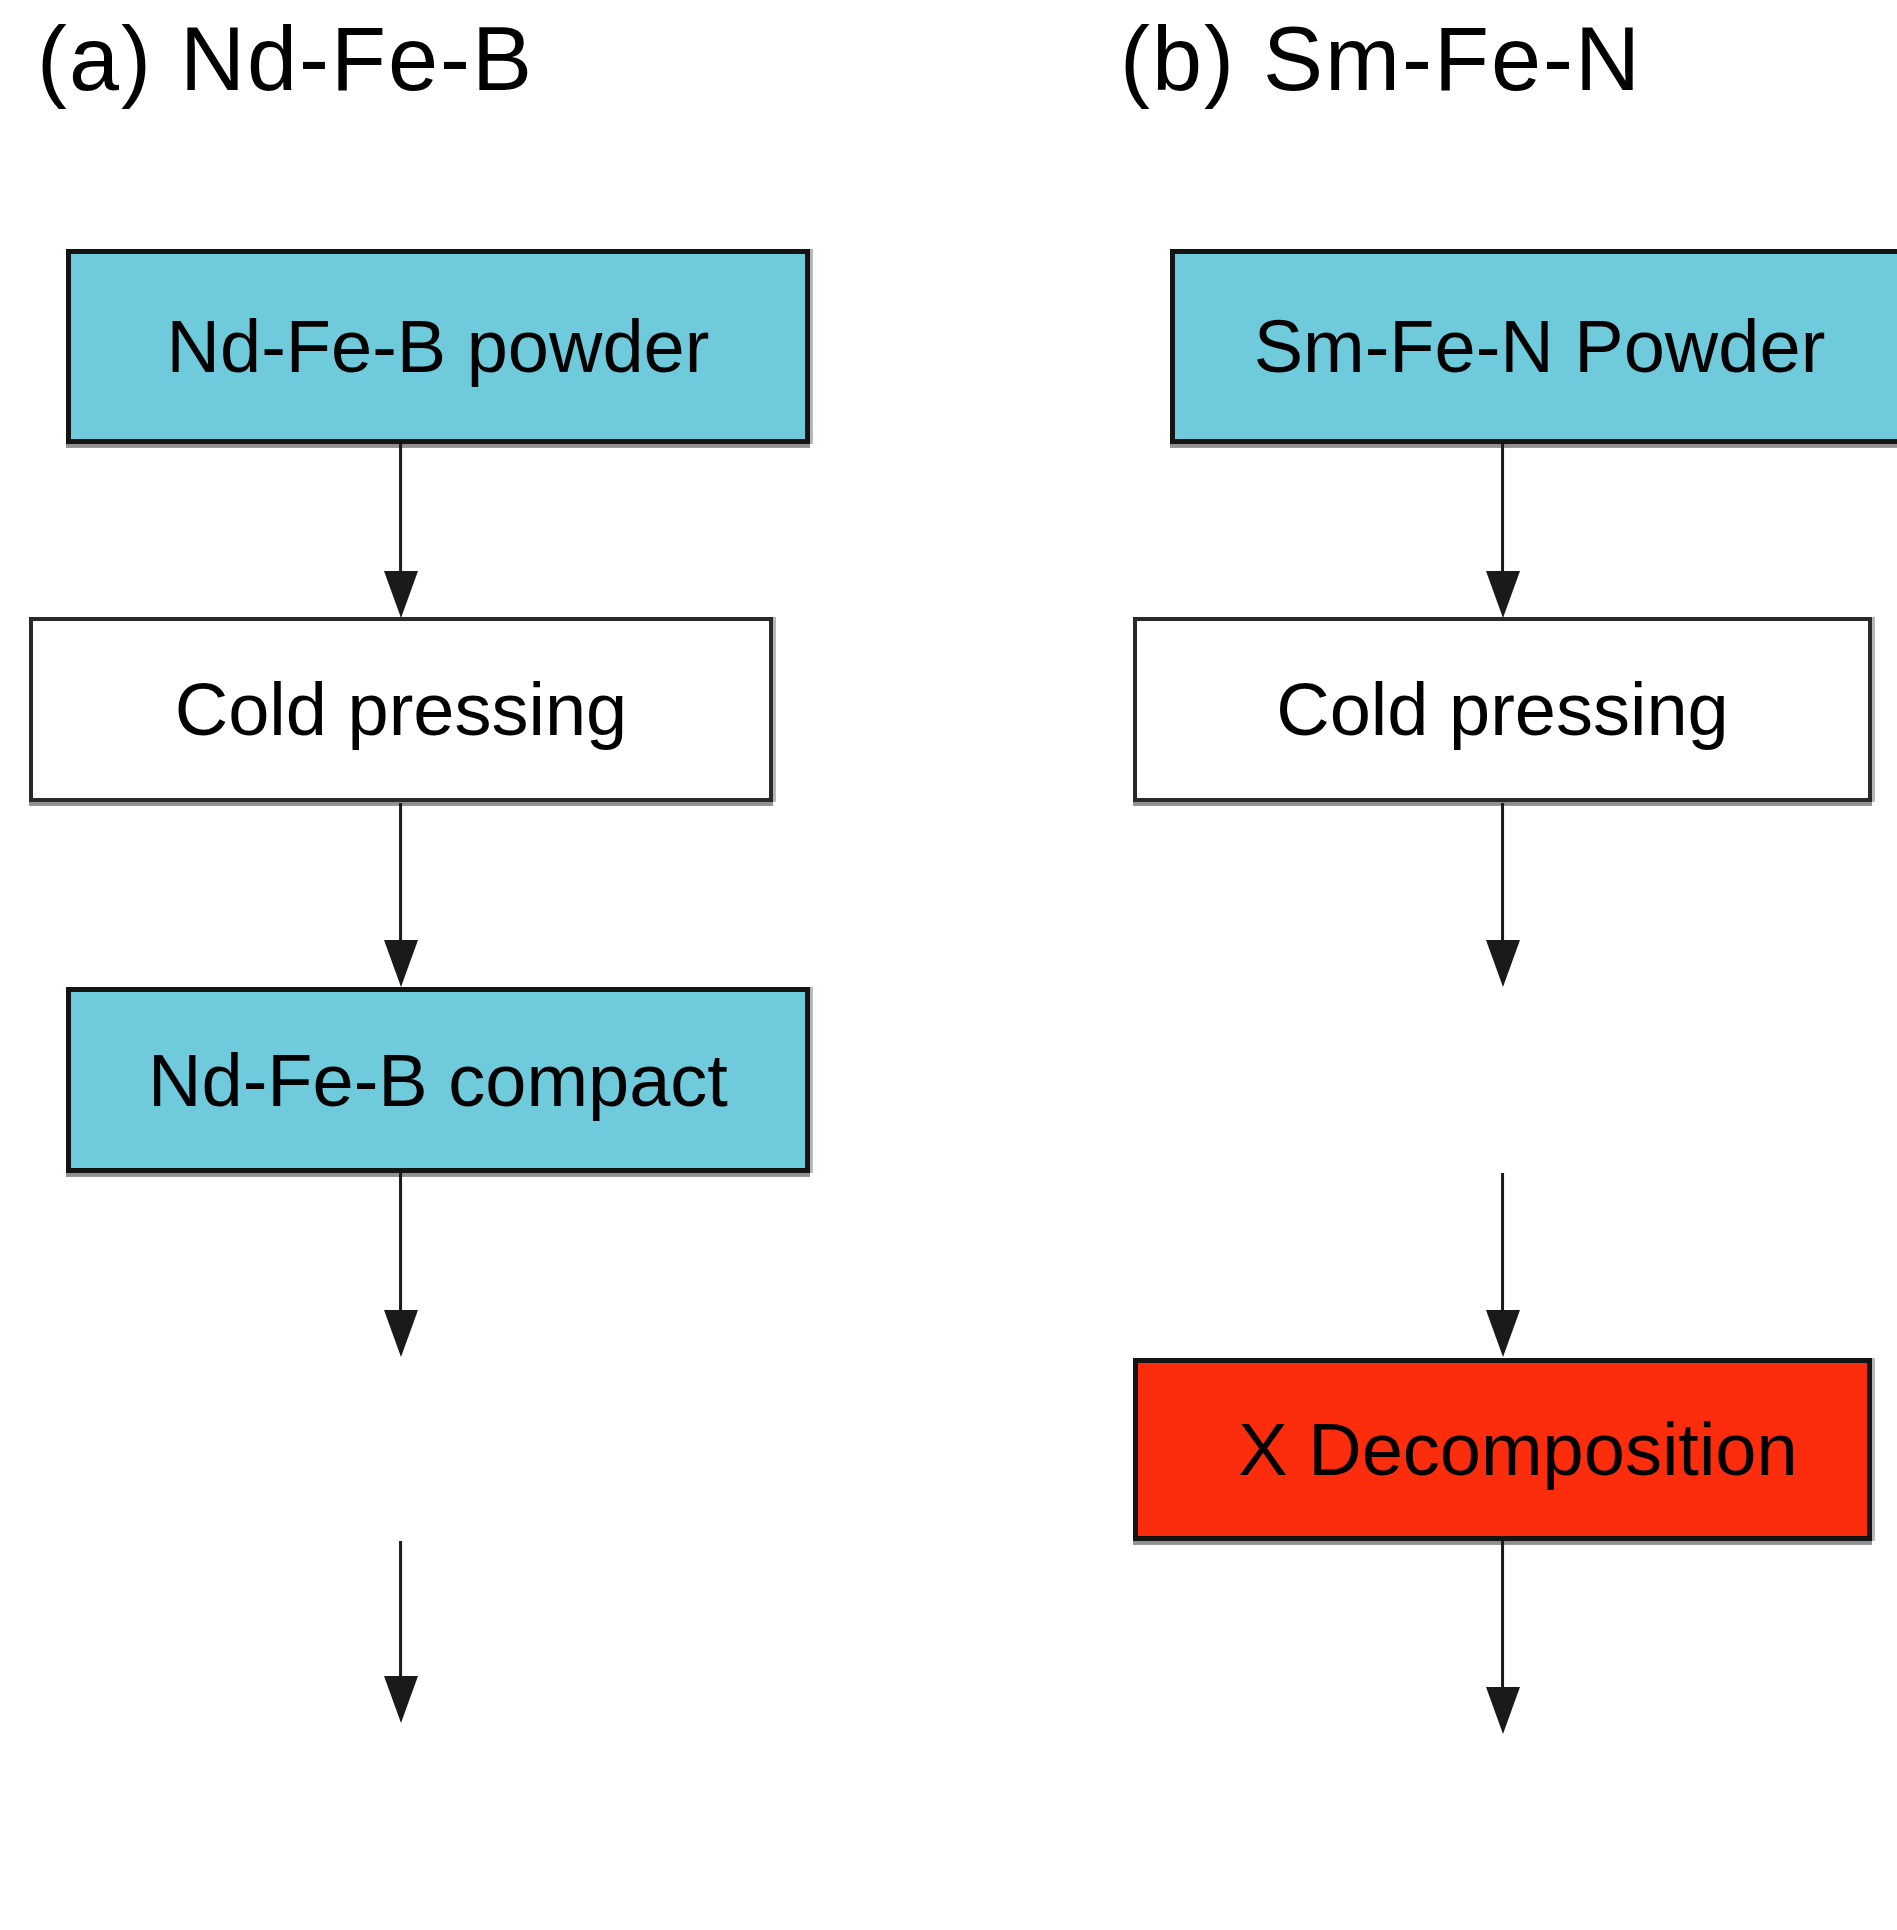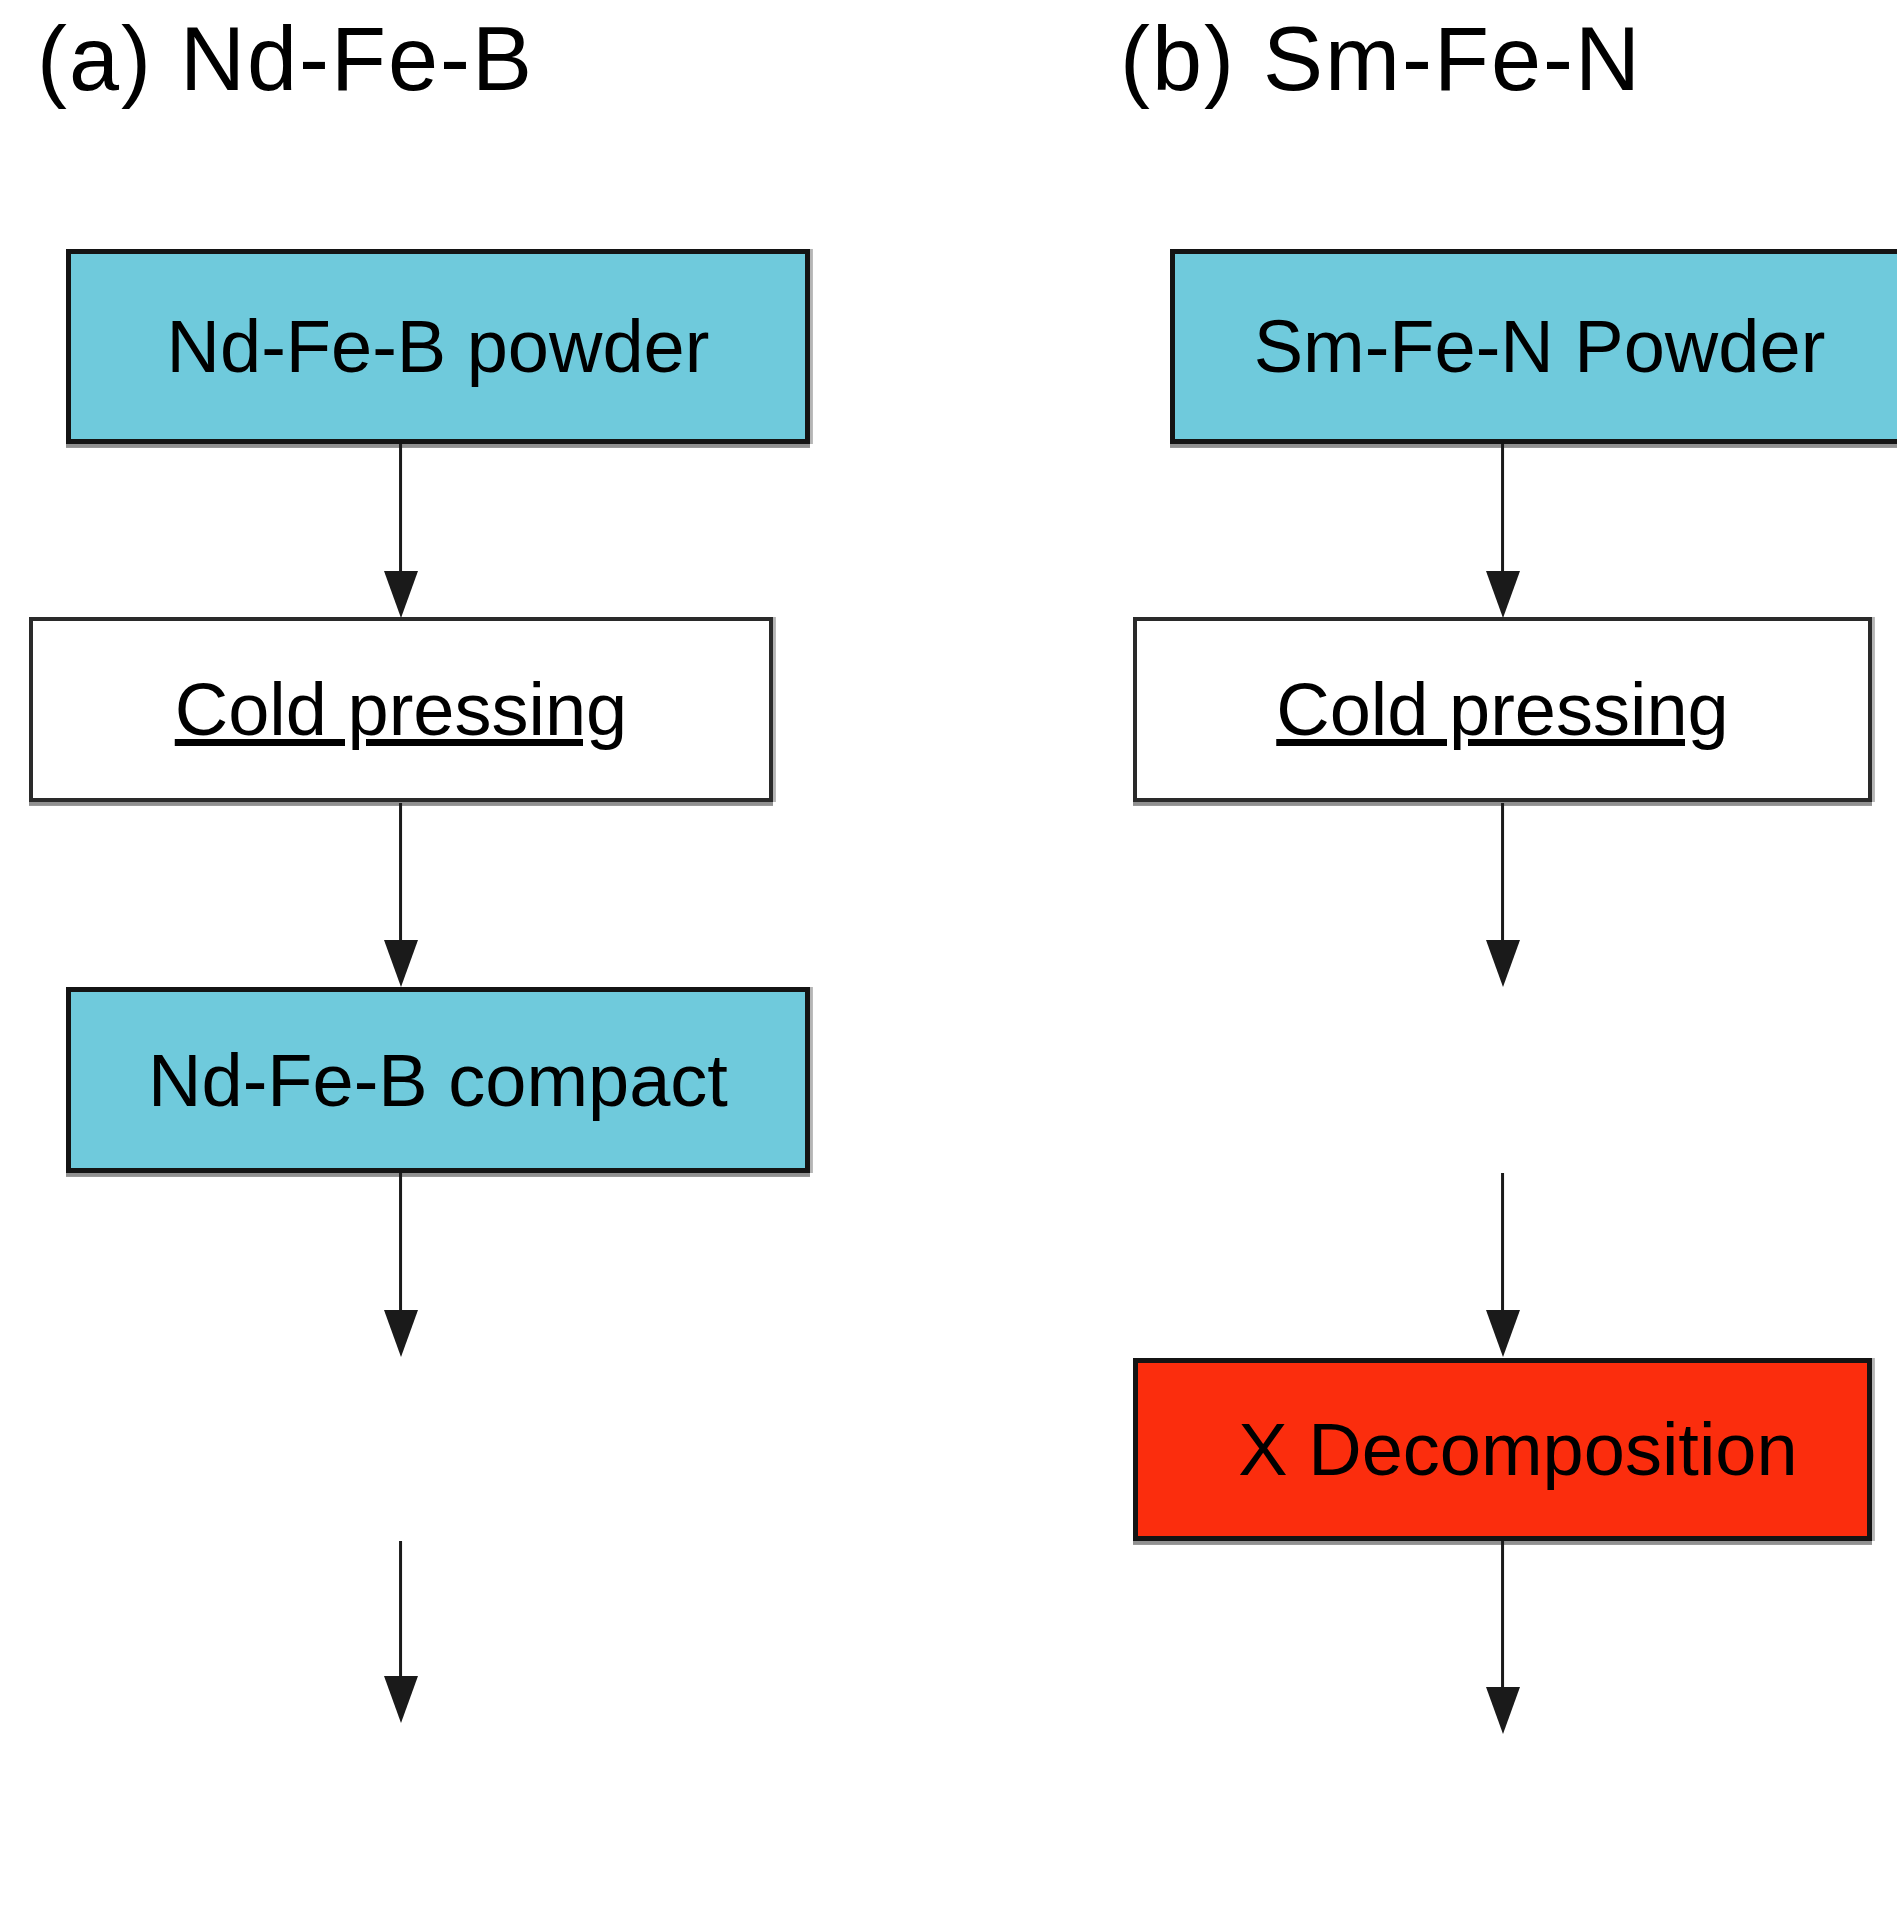--- a/index.html
+++ b/index.html
@@ -41,21 +41,21 @@
     box-shadow: 0 3.9px 0 #909090, 2.9px 0 0 #b5b5b5;
   }
   .node.material { background: var(--material, #6FCADC); margin-left: 37px; }
   .node.process  { background: var(--process, #ffffff); border-width: 4.9px; border-color: #2a2a2a; }
   .node.failure  { background: var(--failure, #FB2D0D); padding-left: 31px; }
 
   .col-a { left: 29px;  width: 744px; }
   .col-b { left: 1133px; width: 739px; }
 
   .row-1 { top: 249px;  height: 195px; }
-  .row-2 { top: 617px;  height: 185px; text-decoration: underline; }
+  .row-2 { top: 617px;  height: 185px; }
   .row-3 { top: 987px; height: 186px; }
   .row-4 { top: 1358px; height: 183px; }
   .row-5 { top: 1723px; height: 188px; }
 
   .arrow {
     position: absolute;
     width: 39px;
   }
   .arrow::before {
     content: "";

